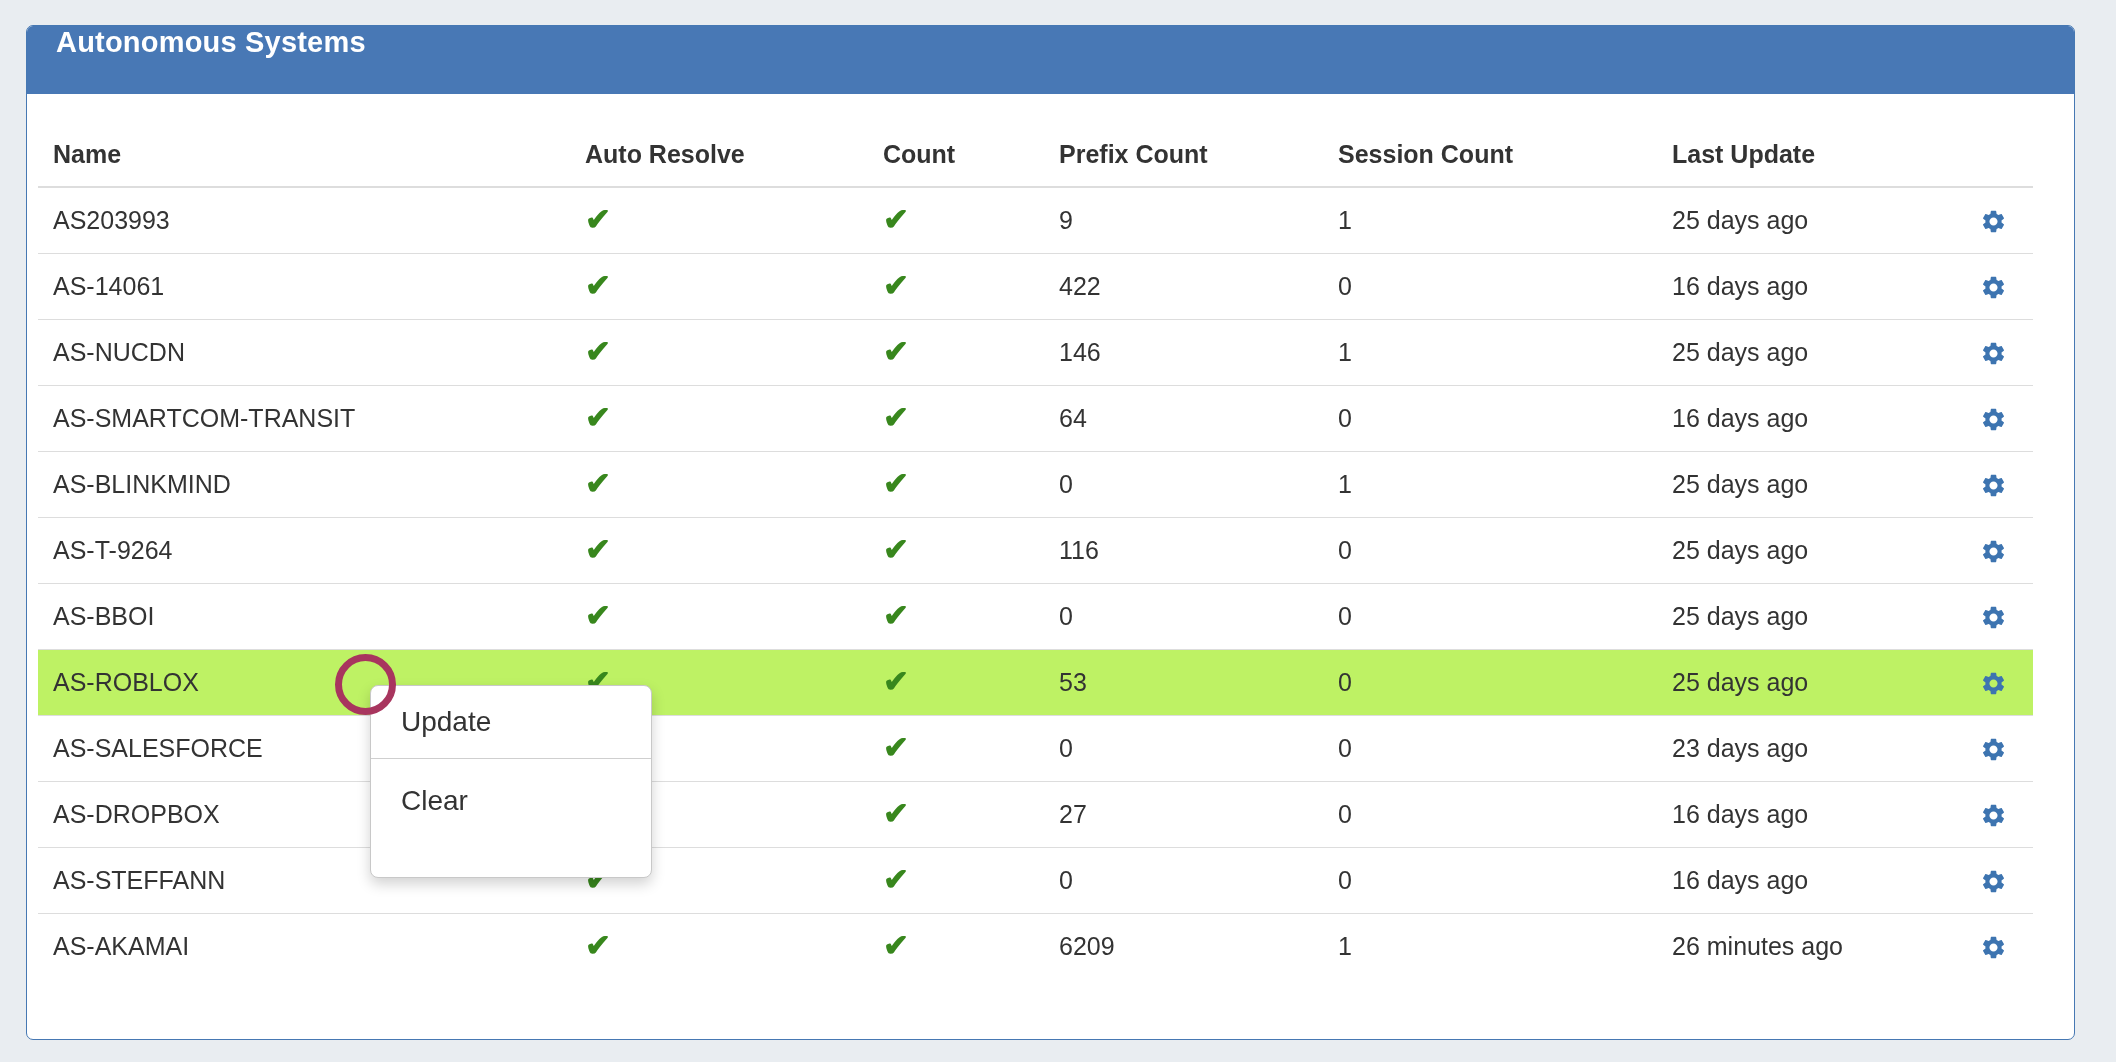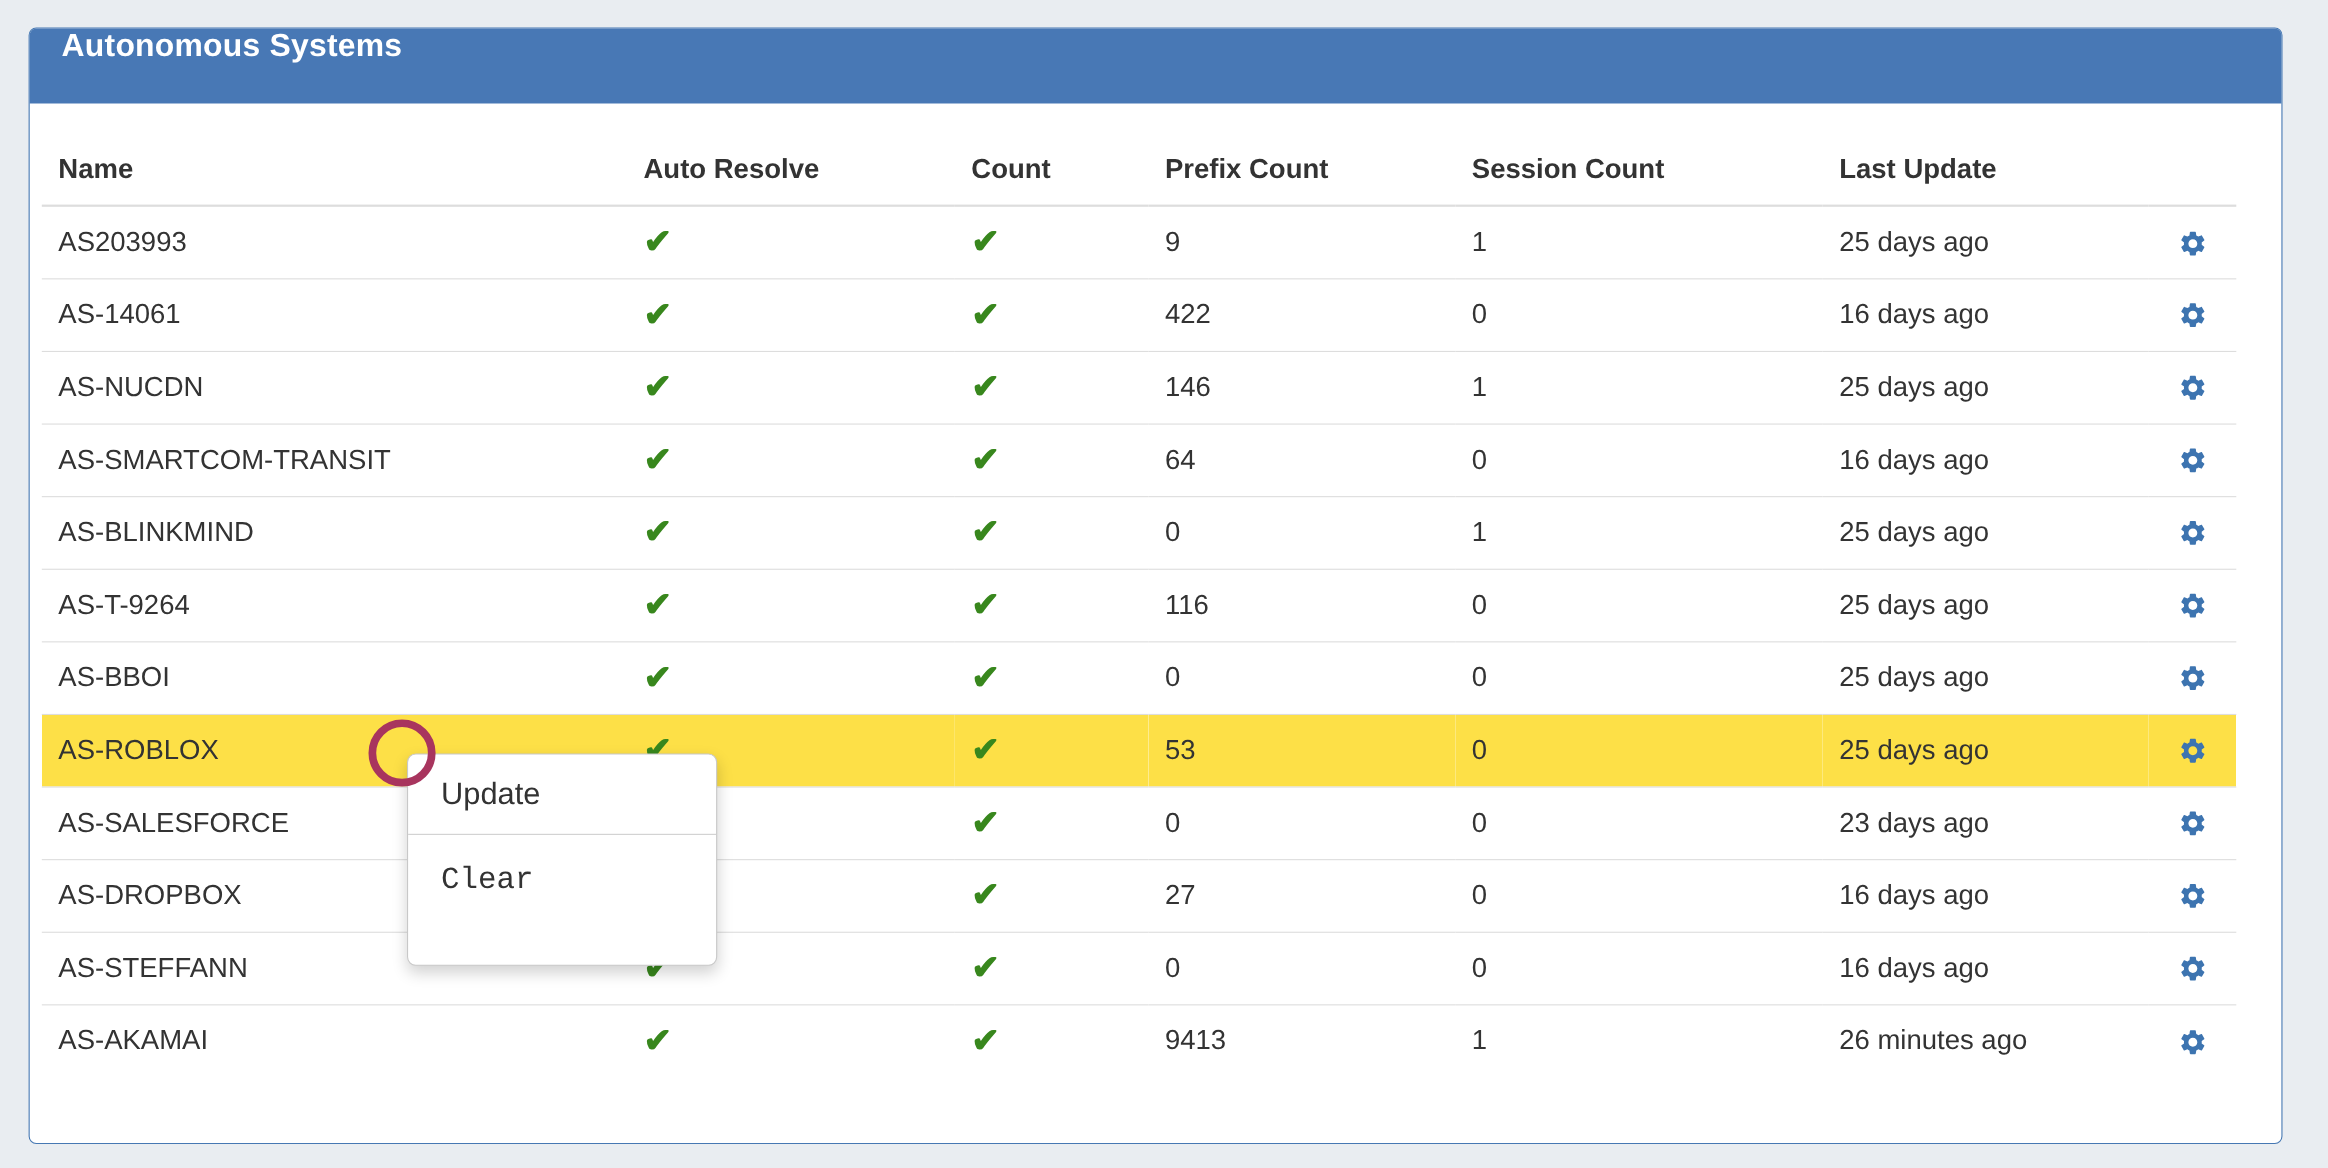--- a/index.html
+++ b/index.html
@@ -49,21 +49,21 @@
     border-bottom: 2px solid #dddddd;
   }
   table.as-table td {
     height: 66px;
     padding: 0 15px;
     vertical-align: middle;
     border-top: 1px solid #dddddd;
     white-space: nowrap;
     overflow: hidden;
   }
-  tr.hl td { background: #fde047; }
+  tr.hl td { background: #bef264; }
   .check {
     color: #38871d;
     font-size: 31px;
     font-weight: bold;
     line-height: 1;
   }
   td.gear-cell { text-align: center; padding: 0 10px; }
   td.gear-cell svg { vertical-align: middle; cursor: pointer; }
 
   
@@ -76,21 +76,21 @@
     border-radius: 8px;
     box-shadow: 0 6px 14px rgba(0,0,0,0.18);
     z-index: 20;
     font-size: 28px;
     color: #333;
   }
   .cm-item { padding-left: 30px; cursor: pointer; }
   .cm-update { height: 72px; line-height: 72px; }
   .cm-divider { border-top: 1px solid #cfcfcf; height: 0; }
   .cm-bottom { padding-top: 17px; }
-  .cm-clear  { height: 50px; line-height: 50px; font-family: Liberation Mono, monospace; }
+  .cm-clear  { height: 50px; line-height: 50px; }
   .cm-delete { height: 42px; line-height: 42px; }
 
   
   .click-ring {
     position: absolute;
     left: 335px; top: 654px;
     width: 61px; height: 61px;
     border: 7px solid #a8355e;
     border-radius: 50%;
     z-index: 30;
@@ -247,21 +247,21 @@
               <td>0</td>
               <td>16 days ago</td>
               <td class="gear-cell"><span><svg width="27" height="27" viewBox="0 0 24 24" fill="#3d74b0">
                     <path d="M19.14 12.94c.04-.3.06-.61.06-.94 0-.32-.02-.64-.07-.94l2.03-1.58c.18-.14.23-.41.12-.61l-1.92-3.32c-.12-.22-.37-.29-.59-.22l-2.39.96c-.5-.38-1.03-.7-1.62-.94l-.36-2.54c-.04-.24-.24-.41-.48-.41h-3.84c-.24 0-.43.17-.47.41l-.36 2.54c-.59.24-1.13.57-1.62.94l-2.39-.96c-.22-.08-.47 0-.59.22L2.74 8.87c-.12.21-.08.47.12.61l2.03 1.58c-.05.3-.09.63-.09.94s.02.64.07.94l-2.03 1.58c-.18.14-.23.41-.12.61l1.92 3.32c.12.22.37.29.59.22l2.39-.96c.5.38 1.03.7 1.62.94l.36 2.54c.05.24.24.41.48.41h3.84c.24 0 .44-.17.47-.41l.36-2.54c.59-.24 1.13-.56 1.62-.94l2.39.96c.22.08.47 0 .59-.22l1.92-3.32c.12-.22.07-.47-.12-.61l-2.01-1.58zM12 15.6c-1.98 0-3.6-1.62-3.6-3.6s1.62-3.6 3.6-3.6 3.6 1.62 3.6 3.6-1.62 3.6-3.6 3.6z"></path>
                   </svg></span></td>
             </tr>
             <tr>
               <td>AS-AKAMAI</td>
               <td><span class="check">✔</span></td>
               <td><span class="check">✔</span></td>
-              <td>9413</td>
+              <td>6209</td>
               <td>1</td>
               <td>26 minutes ago</td>
               <td class="gear-cell"><span><svg width="27" height="27" viewBox="0 0 24 24" fill="#3d74b0">
                     <path d="M19.14 12.94c.04-.3.06-.61.06-.94 0-.32-.02-.64-.07-.94l2.03-1.58c.18-.14.23-.41.12-.61l-1.92-3.32c-.12-.22-.37-.29-.59-.22l-2.39.96c-.5-.38-1.03-.7-1.62-.94l-.36-2.54c-.04-.24-.24-.41-.48-.41h-3.84c-.24 0-.43.17-.47.41l-.36 2.54c-.59.24-1.13.57-1.62.94l-2.39-.96c-.22-.08-.47 0-.59.22L2.74 8.87c-.12.21-.08.47.12.61l2.03 1.58c-.05.3-.09.63-.09.94s.02.64.07.94l-2.03 1.58c-.18.14-.23.41-.12.61l1.92 3.32c.12.22.37.29.59.22l2.39-.96c.5.38 1.03.7 1.62.94l.36 2.54c.05.24.24.41.48.41h3.84c.24 0 .44-.17.47-.41l.36-2.54c.59-.24 1.13-.56 1.62-.94l2.39.96c.22.08.47 0 .59-.22l1.92-3.32c.12-.22.07-.47-.12-.61l-2.01-1.58zM12 15.6c-1.98 0-3.6-1.62-3.6-3.6s1.62-3.6 3.6-3.6 3.6 1.62 3.6 3.6-1.62 3.6-3.6 3.6z"></path>
                   </svg></span></td>
             </tr>
           </tbody>
       </table>
     </div>
   </div>

